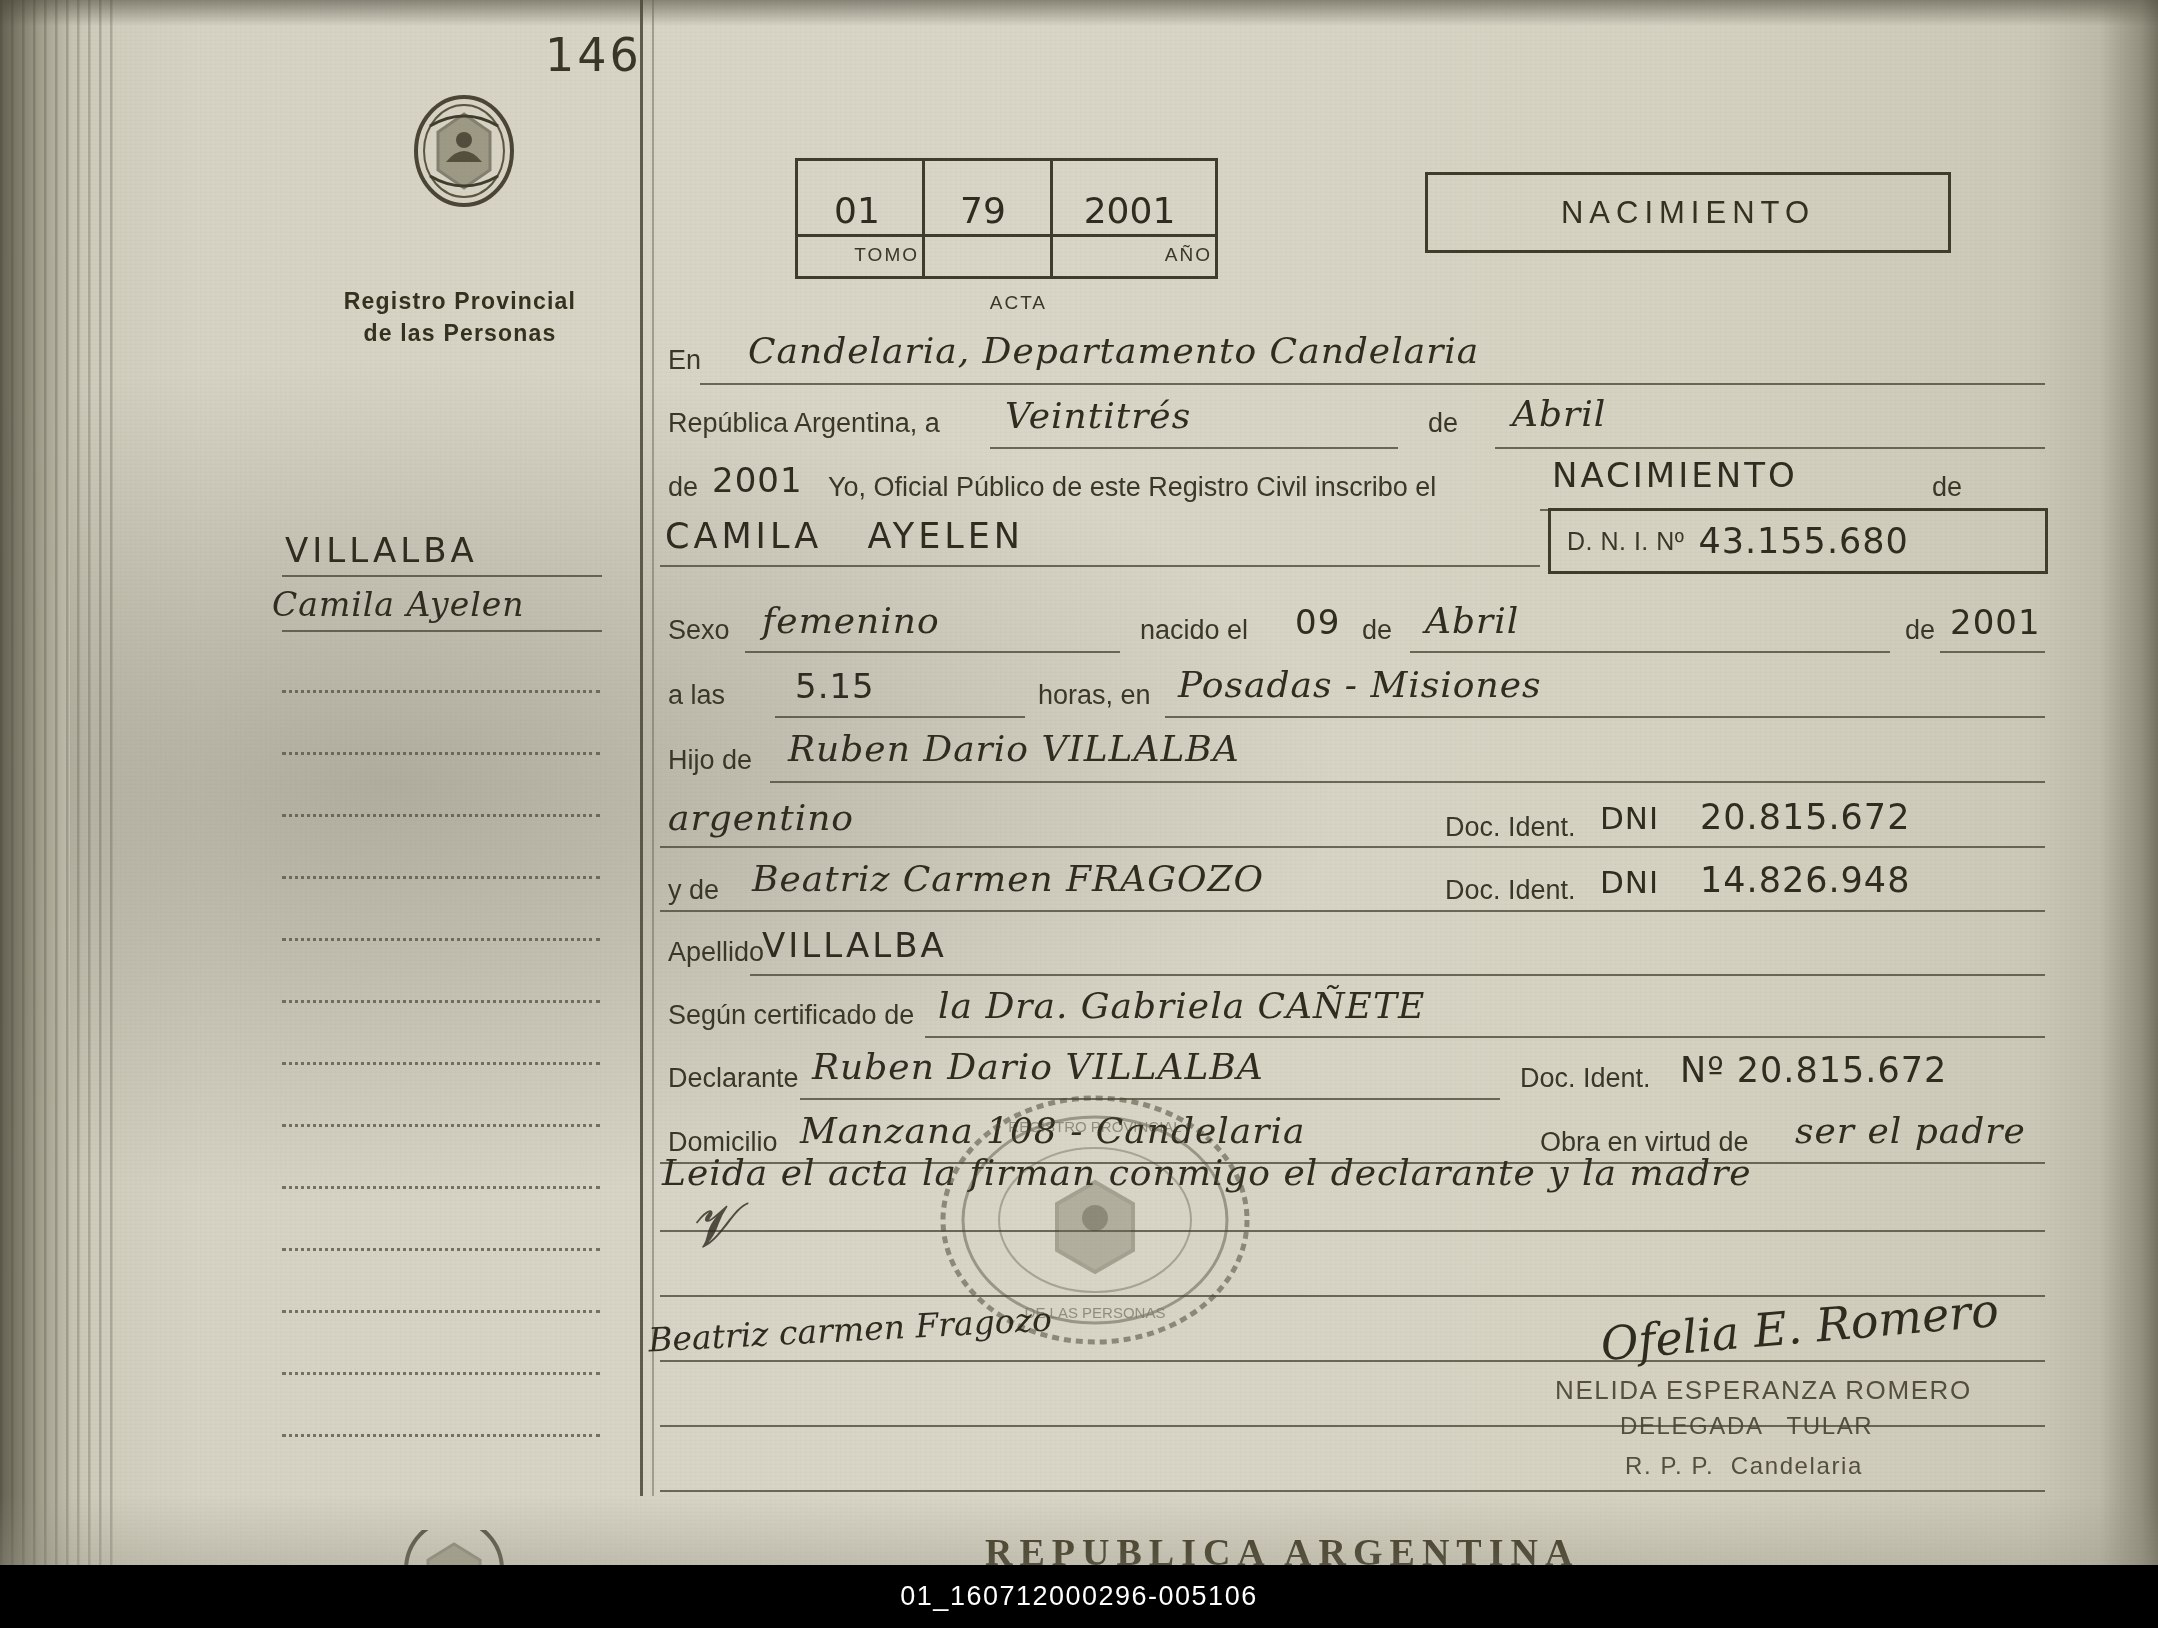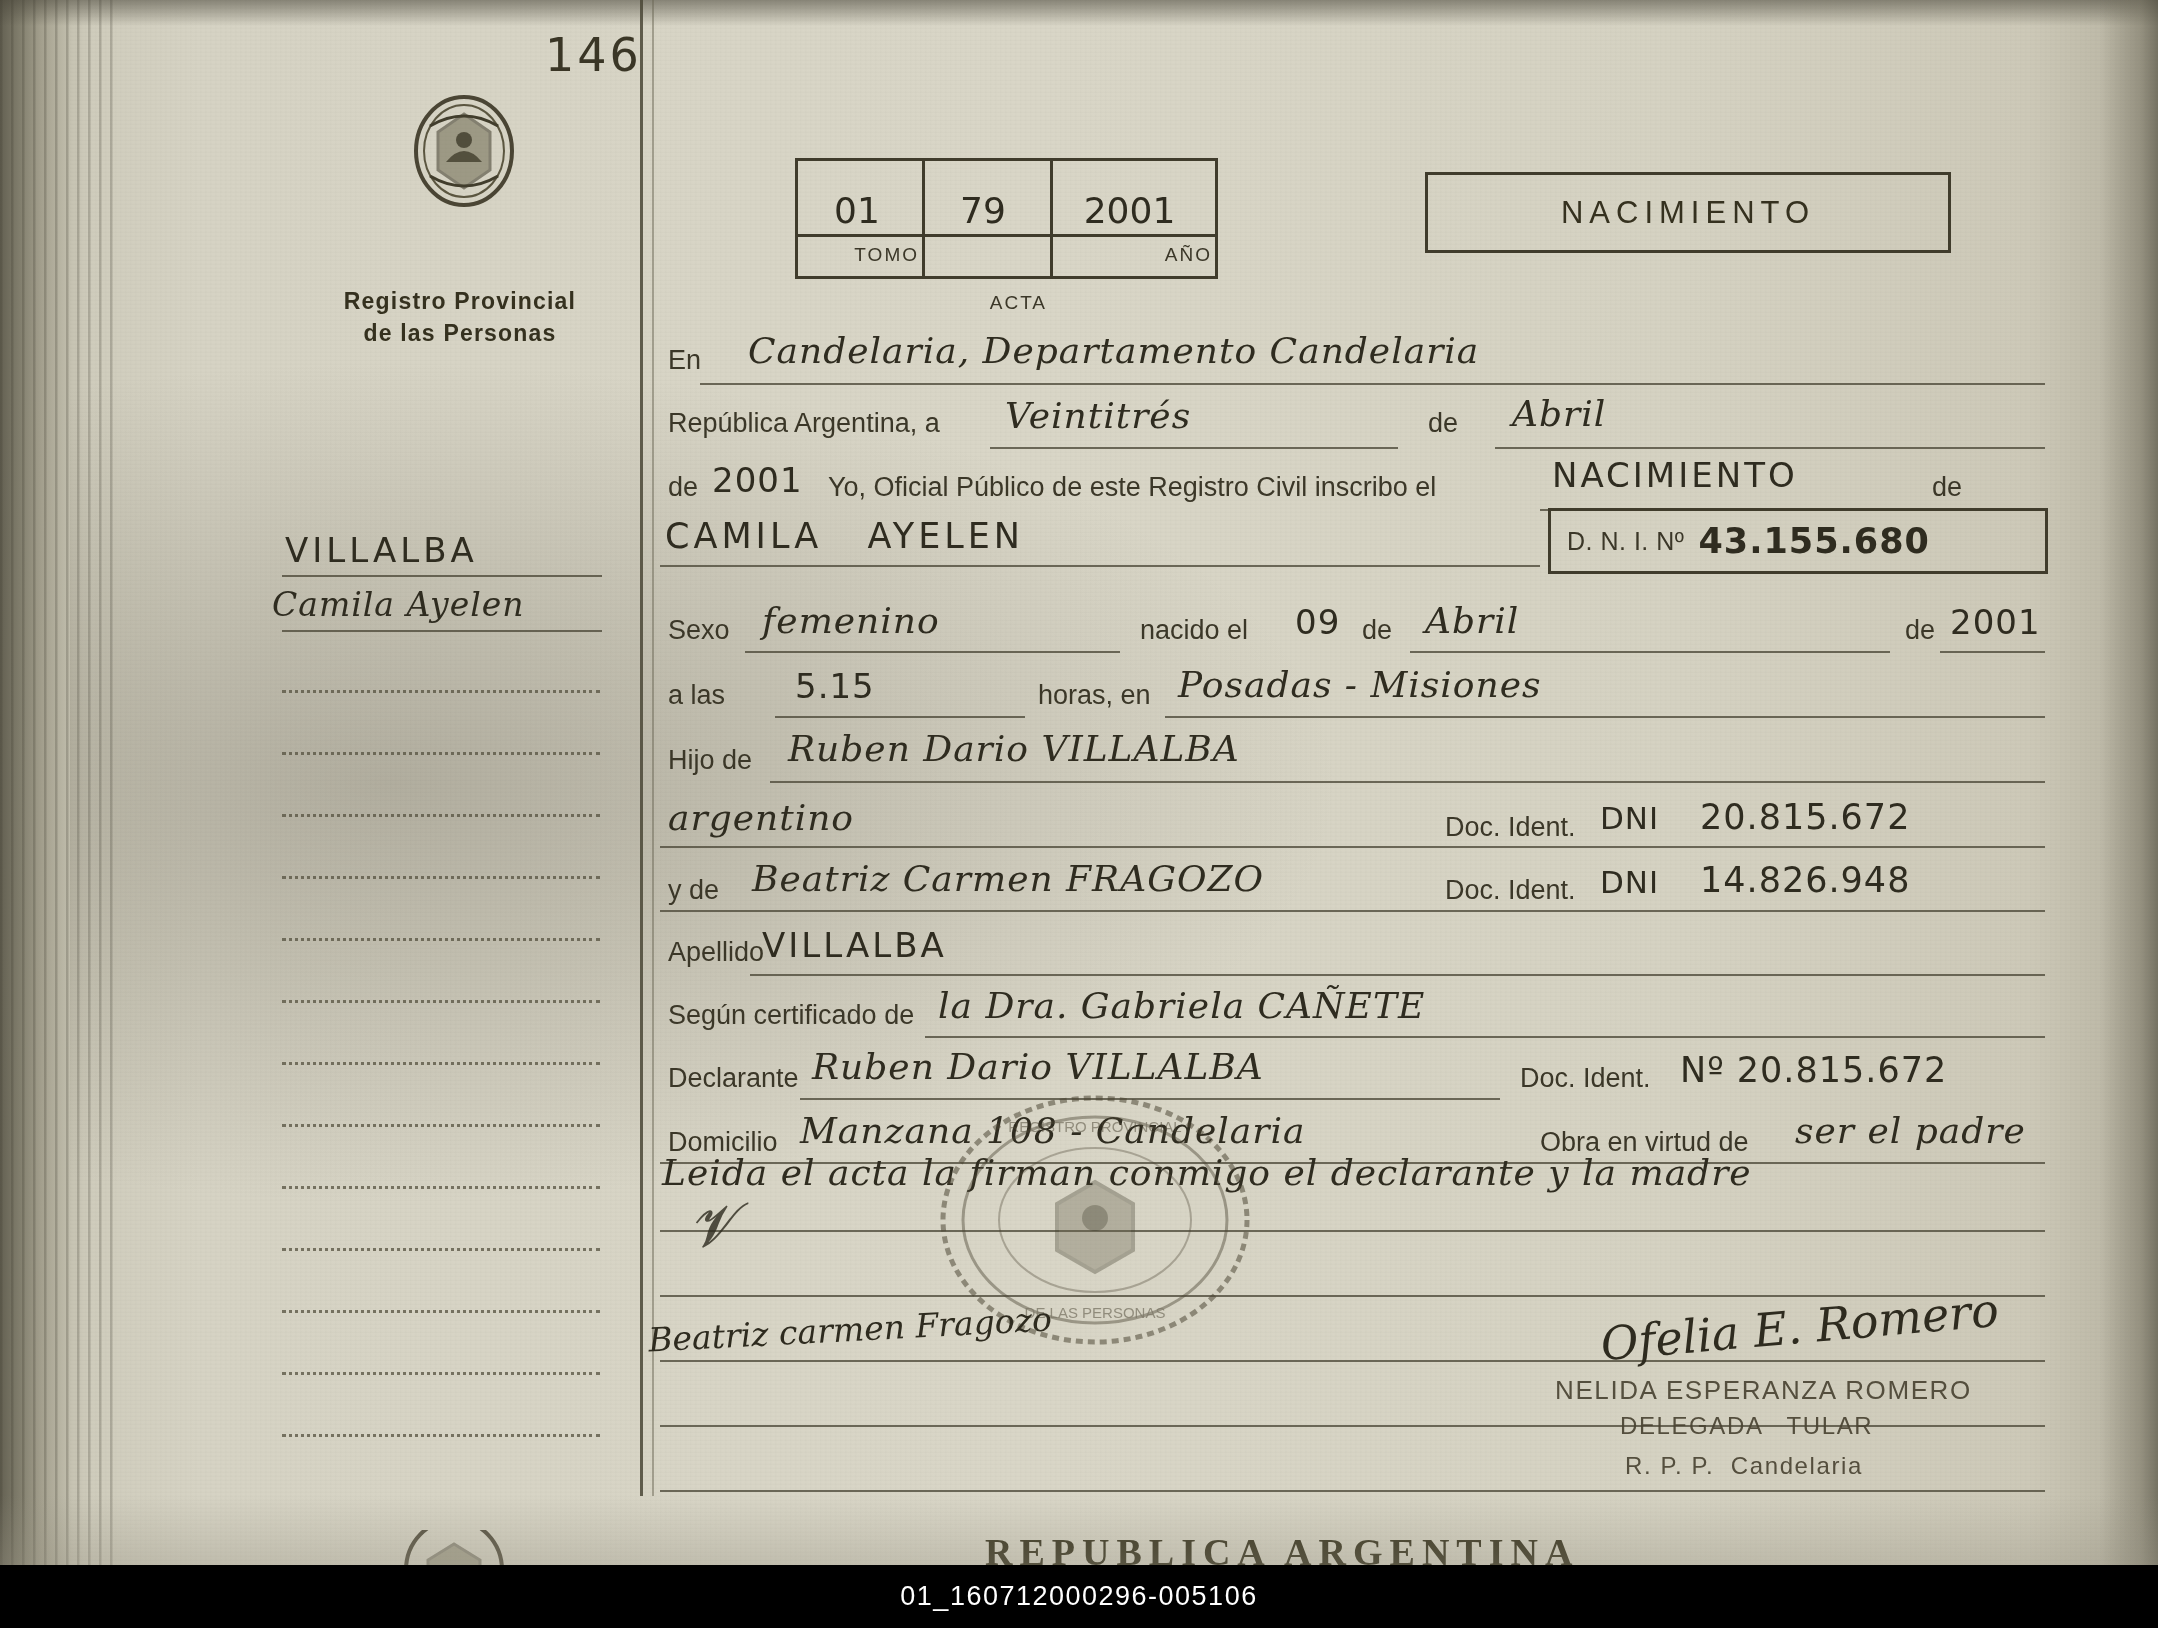--- a/index.html
+++ b/index.html
@@ -180,21 +180,20 @@
   .dni-label {
     font-size: 25px;
     color: #3b3728;
     letter-spacing: .5px;
   }
   .dni-val {
     font-family: "DejaVu Sans", sans-serif;
     font-size: 35px;
     color: #2f2c20;
     letter-spacing: 1px;
-    font-weight: bold;
   }
 
   
   .crest {
     position: absolute;
     width: 108px; height: 118px;
   }
   .crest svg { display:block; }
 
   .reg-line {

